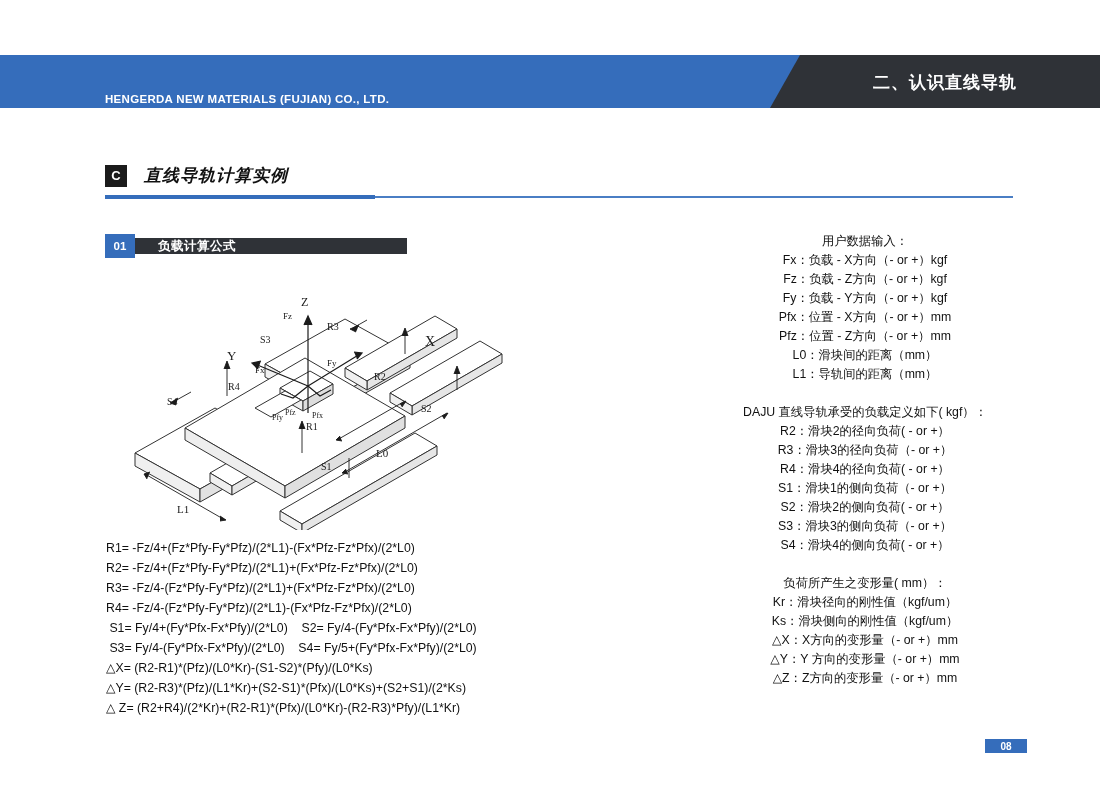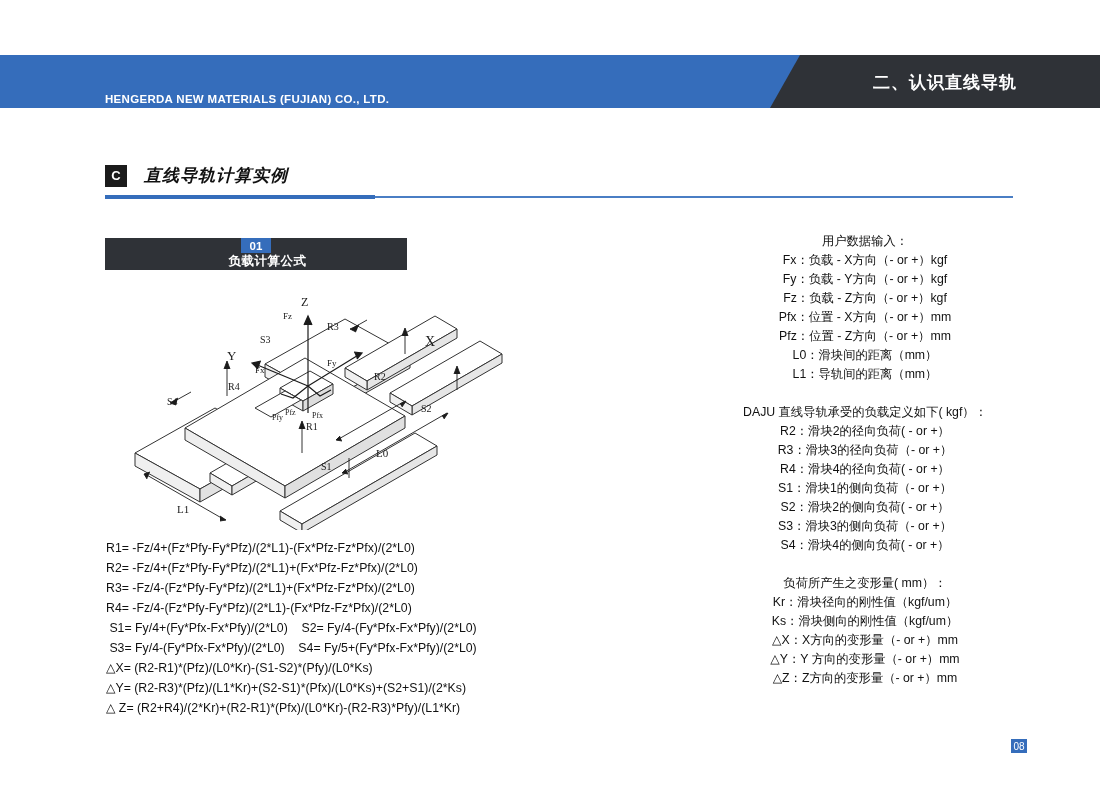--- a/index.html
+++ b/index.html
@@ -109,25 +109,24 @@
     height: 1.5px;
     background: #4a7ec4;
   }
 
   
   .subhead {
     position: absolute;
     left: 105px;
     top: 238px;
     width: 302px;
-    height: 32px;
+    height: 16px;
     background: #2f3237;
     display: flex;
     align-items: center;
-    flex-direction: column;
   }
   .subhead-num {
     width: 30px;
     height: 24px;
     background: #356dbb;
     color: #ffffff;
     font-size: 11.5px;
     font-weight: bold;
     display: flex;
     align-items: center;
@@ -183,26 +182,26 @@
   }
   .right-col .ln {
     white-space: pre;
   }
 
   
   .page-num {
     position: absolute;
     right: 73px;
     bottom: 49px;
-    width: 16px;
+    width: 42px;
     height: 14px;
     background: #356dbb;
     color: #ffffff;
     font-size: 10px;
-    font-weight: normal;
+    font-weight: bold;
     display: flex;
     align-items: center;
     justify-content: center;
     margin-left: 24px;
   }
   svg text {
     font-family: "Liberation Serif", serif;
   }
 </style>
 </head>
@@ -339,22 +338,22 @@
     <div> S3= Fy/4-(Fy*Pfx-Fx*Pfy)/(2*L0)    S4= Fy/5+(Fy*Pfx-Fx*Pfy)/(2*L0)</div>
     <div>△X= (R2-R1)*(Pfz)/(L0*Kr)-(S1-S2)*(Pfy)/(L0*Ks)</div>
     <div>△Y= (R2-R3)*(Pfz)/(L1*Kr)+(S2-S1)*(Pfx)/(L0*Ks)+(S2+S1)/(2*Ks)</div>
     <div>△ Z= (R2+R4)/(2*Kr)+(R2-R1)*(Pfx)/(L0*Kr)-(R2-R3)*Pfy)/(L1*Kr)</div>
   </div>
 
   <div class="right-col">
     <div class="grp">
       <div class="ln">用户数据输入：</div>
       <div class="ln">Fx：负载 - X方向（- or +）kgf</div>
+      <div class="ln">Fz：负载 - Z方向（- or +）kgf</div>
       <div class="ln">Fy：负载 - Y方向（- or +）kgf</div>
-      <div class="ln">Fz：负载 - Z方向（- or +）kgf</div>
       <div class="ln">Pfx：位置 - X方向（- or +）mm</div>
       <div class="ln">Pfz：位置 - Z方向（- or +）mm</div>
       <div class="ln">L0：滑块间的距离（mm）</div>
       <div class="ln">L1：导轨间的距离（mm）</div>
     </div>
     <div class="grp">
       <div class="ln">DAJU 直线导轨承受的负载定义如下( kgf）：</div>
       <div class="ln">R2：滑块2的径向负荷( - or +）</div>
       <div class="ln">R3：滑块3的径向负荷（- or +）</div>
       <div class="ln">R4：滑块4的径向负荷( - or +）</div>

